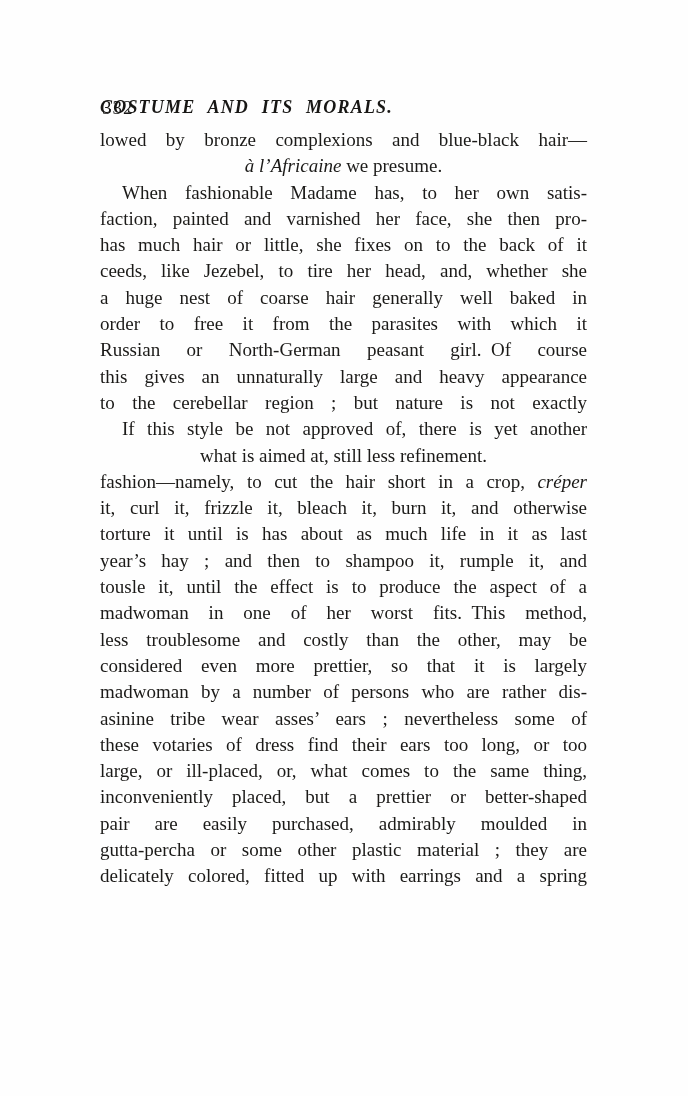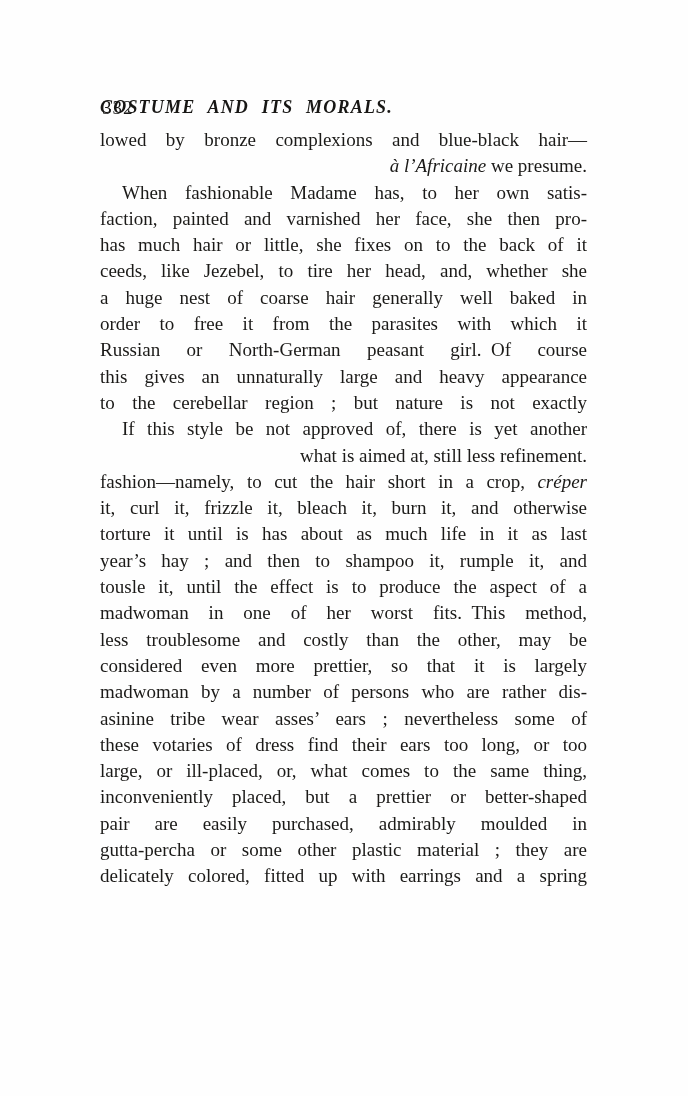--- a/index.html
+++ b/index.html
@@ -50,21 +50,21 @@
     color: #1b1a18;
   }
   .line {
     height: 26.3px;
     line-height: 26.3px;
     text-align: justify;
     text-align-last: justify;
     white-space: normal;
   }
   .line.no-just {
-    text-align: right;
+    text-align: center;
     text-align-last: auto;
   }
   .line.indent {
     text-indent: 22px;
   }
   .it {
     font-style: italic;
   }
 </style>
 </head>

